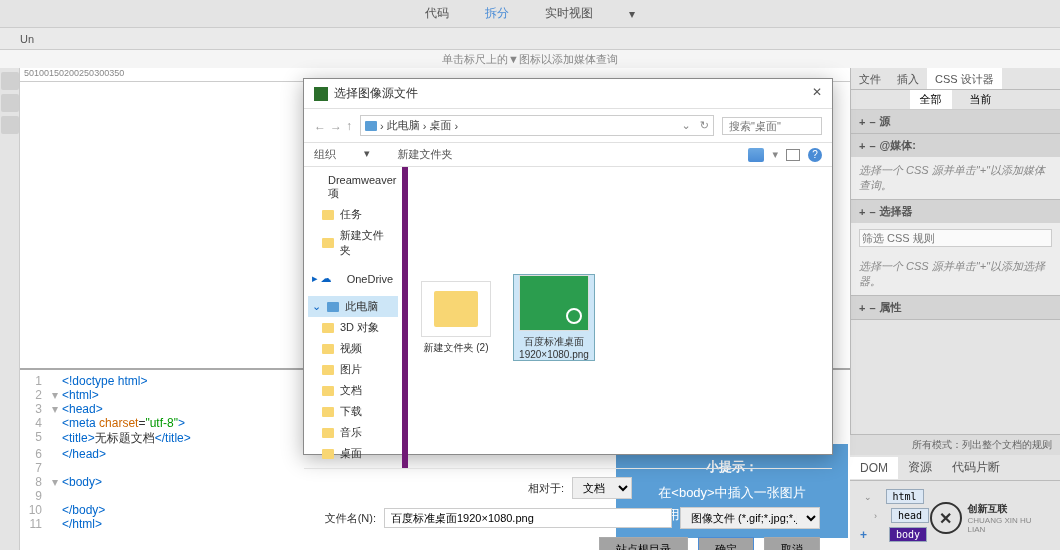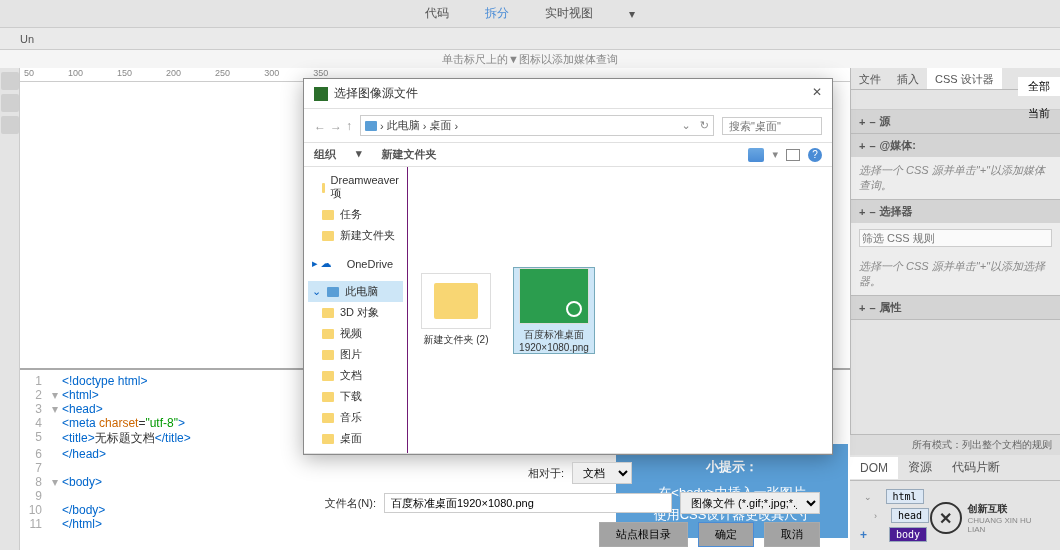--- a/index.html
+++ b/index.html
@@ -20,41 +20,41 @@
 .main-area { display: flex; height: 482px; }
 
 
 .left-toolbar { width: 20px; background: #e4e4e4; border-right: 1px solid #ccc; }
 .left-toolbar div { width: 18px; height: 18px; margin: 4px 1px; background: #d0d0d0; border-radius: 2px; }
 
 
 .center { flex: 1; display: flex; flex-direction: column; position: relative; }
 
 
-.ruler { height: 14px; background: #fff; border-bottom: 1px solid #ccc; font-size: 9px; color: #888; padding-left: 4px; display: flex; gap: 34px; overflow: hidden; }
+.ruler { height: 14px; background: #fff; border-bottom: 1px solid #ccc; font-size: 9px; color: #888; padding-left: 4px; display: flex; overflow: hidden; }
 
 
 .canvas { flex: 1; background: #fff; border-bottom: 2px solid #aaa; }
 
 
 .code-editor { height: 180px; background: #fff; font-family: Consolas, monospace; font-size: 12px; padding: 4px; overflow: hidden; }
 .code-line { display: flex; }
 .line-no { width: 28px; text-align: right; color: #aaa; padding-right: 10px; }
 .code { color: #333; }
 .tag { color: #0066cc; }
 .attr { color: #cc6600; }
 .str { color: #009900; }
 .arrow { color: #aaa; width: 10px; }
 
 
 .right-panel { width: 210px; background: #e4e4e4; border-left: 1px solid #bbb; font-size: 11px; }
 .panel-tabs { display: flex; height: 22px; border-bottom: 1px solid #bbb; }
 .panel-tabs div { padding: 4px 8px; color: #555; cursor: pointer; }
 .panel-tabs .active { background: #fff; border-bottom: 1px solid #fff; }
-.panel-sub { height: 20px; display: flex; justify-content: center; gap: 8px; align-items: flex-end; border-bottom: 1px solid #ccc; flex-direction: column; }
+.panel-sub { height: 20px; display: flex; justify-content: center; gap: 8px; align-items: flex-start; border-bottom: 1px solid #ccc; }
 .panel-sub span { padding: 2px 10px; }
 .panel-sub .active { background: #fff; }
 .panel-section { border-bottom: 1px solid #bbb; }
 .panel-header { background: #d4d4d4; padding: 4px 8px; display: flex; align-items: center; gap: 4px; font-weight: bold; color: #555; }
 .panel-body { padding: 6px 8px; color: #888; font-style: italic; background: #ededed; min-height: 22px; }
 .panel-body input { width: 100%; border: 1px solid #ccc; padding: 2px; font-size: 11px; background: #fafafa; }
 
 
 .dom-panel { position: absolute; right: 0; bottom: 0; width: 210px; background: #e4e4e4; border-top: 1px solid #bbb; }
 .dom-hint { text-align: right; padding: 3px 8px; font-size: 10px; color: #666; background: #dcdcdc; }
@@ -71,26 +71,26 @@
 
 .file-dialog { position: absolute; left: 303px; top: 78px; width: 530px; height: 377px; background: #fff; border: 1px solid #8a8a8a; box-shadow: 0 4px 20px rgba(0,0,0,0.3); z-index: 100; display: flex; flex-direction: column; }
 .fd-title { display: flex; justify-content: space-between; padding: 6px 10px; border-bottom: 1px solid #e0e0e0; }
 .fd-title-text { font-size: 12px; color: #333; display: flex; align-items: center; gap: 6px; }
 .fd-close { cursor: pointer; color: #555; }
 .fd-nav { display: flex; align-items: center; padding: 6px 10px; gap: 8px; border-bottom: 1px solid #e0e0e0; }
 .fd-nav-arrows { display: flex; gap: 4px; color: #999; }
 .fd-breadcrumb { flex: 1; display: flex; align-items: center; padding: 2px 4px; border: 1px solid #ccc; font-size: 11px; color: #444; }
 .fd-search { border: 1px solid #ccc; padding: 2px 6px; font-size: 11px; color: #888; width: 100px; }
 .fd-toolbar { display: flex; justify-content: space-between; padding: 4px 10px; border-bottom: 1px solid #e0e0e0; font-size: 11px; }
-.fd-toolbar-left { display: flex; gap: 20px; color: #555; font-weight: bold; }
+.fd-toolbar-left { display: flex; gap: 28px; color: #555; }
 .fd-toolbar-right { display: flex; gap: 8px; align-items: center; }
 .fd-view-icon { width: 16px; height: 14px; background: linear-gradient(#6ba8e2,#4a8cd6); border-radius: 2px; }
 .fd-help { width: 14px; height: 14px; border-radius: 50%; background: #4a8cd6; color: #fff; text-align: center; font-size: 10px; line-height: 14px; }
 .fd-body { flex: 1; display: flex; }
-.fd-sidebar { width: 104px; border-right: 1px solid #701a75; padding: 4px; font-size: 11px; overflow: hidden; }
+.fd-sidebar { width: 104px; border-right: 6px solid #701a75; padding: 4px; font-size: 11px; overflow: hidden; }
 .fd-side-item { padding: 3px 4px 3px 14px; display: flex; align-items: center; gap: 6px; color: #333; }
 .fd-side-item.sel { background: #cde6f7; }
 .fd-folder-icon { width: 12px; height: 10px; background: #f8d673; border-radius: 1px; display: inline-block; }
 .fd-pc-icon { width: 12px; height: 10px; background: #5a9ed6; border-radius: 1px; display: inline-block; }
 .fd-content { flex: 1; padding: 8px; display: flex; gap: 18px; align-items: center; }
 .fd-item { width: 80px; text-align: center; font-size: 10px; color: #333; }
 .fd-item.sel { background: #cde6f7; outline: 1px solid #7ab; }
 .fd-thumb { width: 70px; height: 56px; margin: 0 auto 4px; border: 1px solid #ddd; display: flex; align-items: center; justify-content: center; }
 .fd-thumb.folder { background: #fff; }
 .fd-thumb.folder::before { content: ""; width: 44px; height: 36px; background: #f8d673; border-radius: 2px; }

